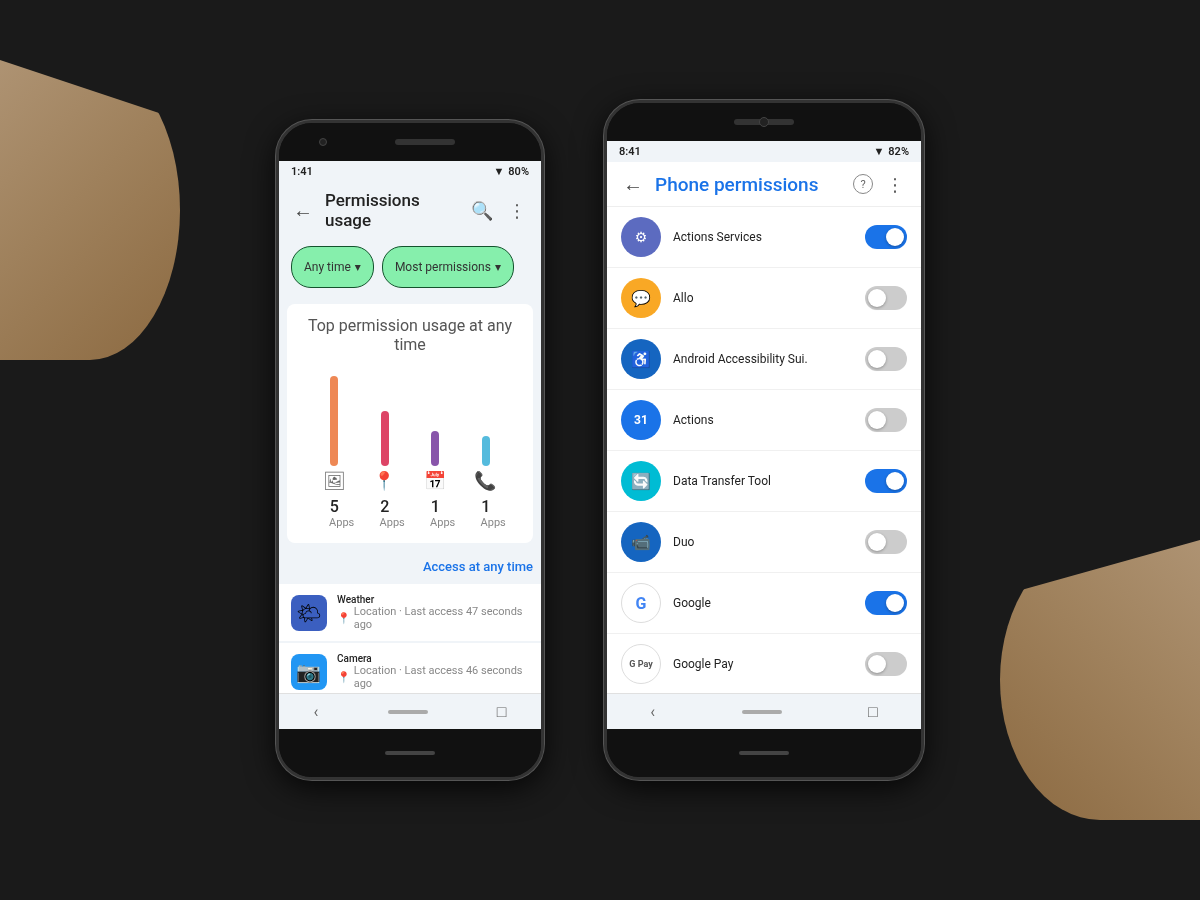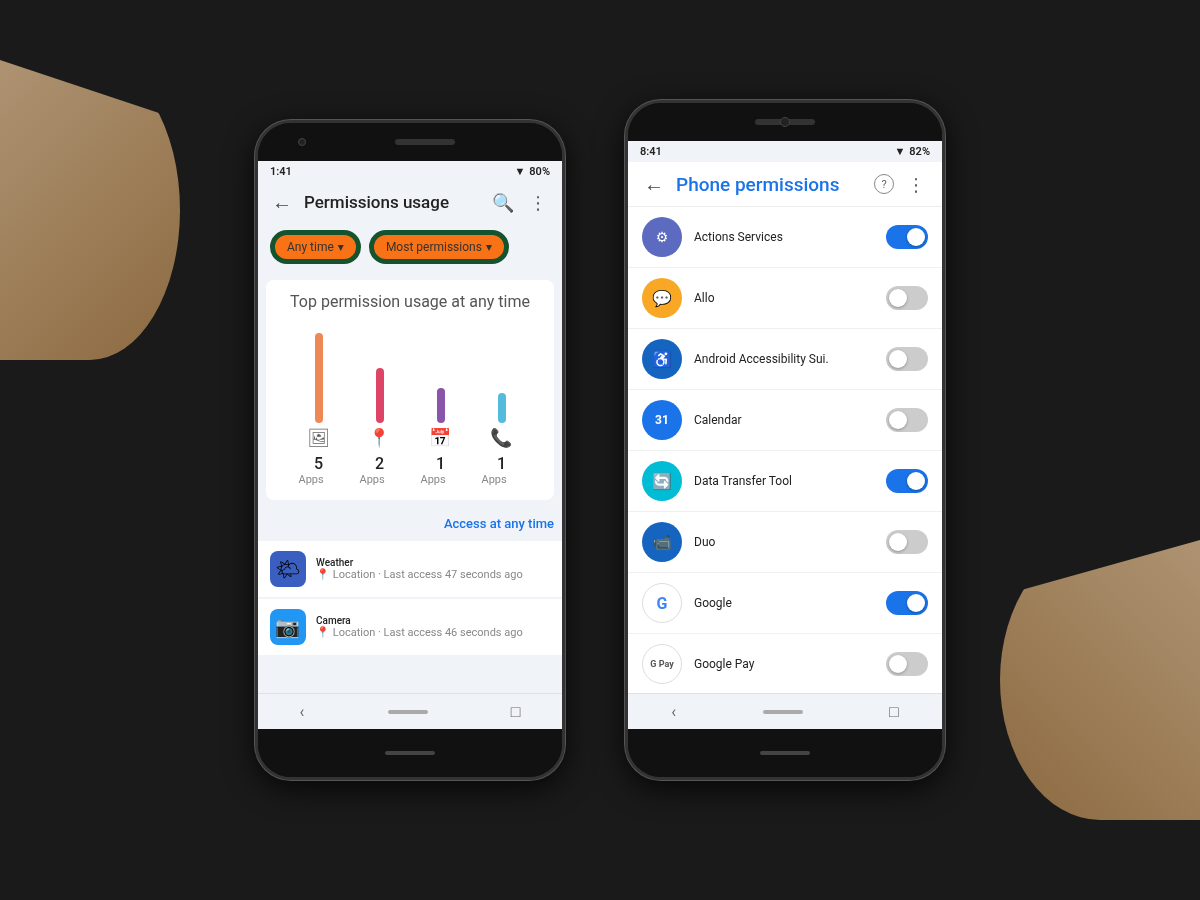--- a/index.html
+++ b/index.html
@@ -54,21 +54,21 @@
       background: #111;
       border: 3px solid #333;
       box-shadow: 0 0 0 1px #555, 0 8px 30px rgba(0,0,0,0.8);
       overflow: hidden;
       position: relative;
       display: flex;
       flex-direction: column;
     }
 
     .phone-left {
-      width: 310px;
+      width: 268px;
       height: 660px;
     }
 
     .phone-right {
       width: 320px;
       height: 680px;
       margin-top: -20px;
     }
 
     .phone-top-bar {
@@ -175,24 +175,24 @@
       color: #444;
     }
 
     .filter-row {
       display: flex;
       gap: 8px;
       padding: 8px 12px;
     }
 
     .filter-btn {
-      background: #f97316;
-      border: 5px solid #14532d;
+      background: #86efac;
+      border: 1px solid #14532d;
       border-radius: 20px;
-      padding: 5px 12px;
+      padding: 13px 12px;
       font-size: 12px;
       color: #333;
       display: flex;
       align-items: center;
       gap: 4px;
       cursor: pointer;
     }
 
     .chart-section {
       background: white;
@@ -254,21 +254,21 @@
       font-size: 16px;
       font-weight: 500;
       color: #222;
       text-align: center;
       width: 40px;
     }
 
     .count-label {
       font-size: 11px;
       color: #888;
-      text-align: left;
+      text-align: right;
       width: 40px;
     }
 
     .see-all-btn {
       text-align: center;
       color: #1a73e8;
       font-size: 13px;
       padding: 10px;
       cursor: pointer;
     }
@@ -590,21 +590,21 @@
             <span style="color:white;font-size:16px">♿</span>
           </div>
           <span class="perm-app-name">Android Accessibility Sui.</span>
           <div class="toggle toggle-off"></div>
         </div>
 
         <div class="perm-list-item">
           <div class="perm-app-icon" style="background:#1a73e8">
             <span style="color:white;font-size:12px;font-weight:bold">31</span>
           </div>
-          <span class="perm-app-name">Calendar</span>
+          <span class="perm-app-name">Actions</span>
           <div class="toggle toggle-off"></div>
         </div>
 
 
         <div class="perm-list-item">
           <div class="perm-app-icon" style="background:#00bcd4">
             <span style="color:white;font-size:16px">🔄</span>
           </div>
           <span class="perm-app-name">Data Transfer Tool</span>
           <div class="toggle toggle-on"></div>

